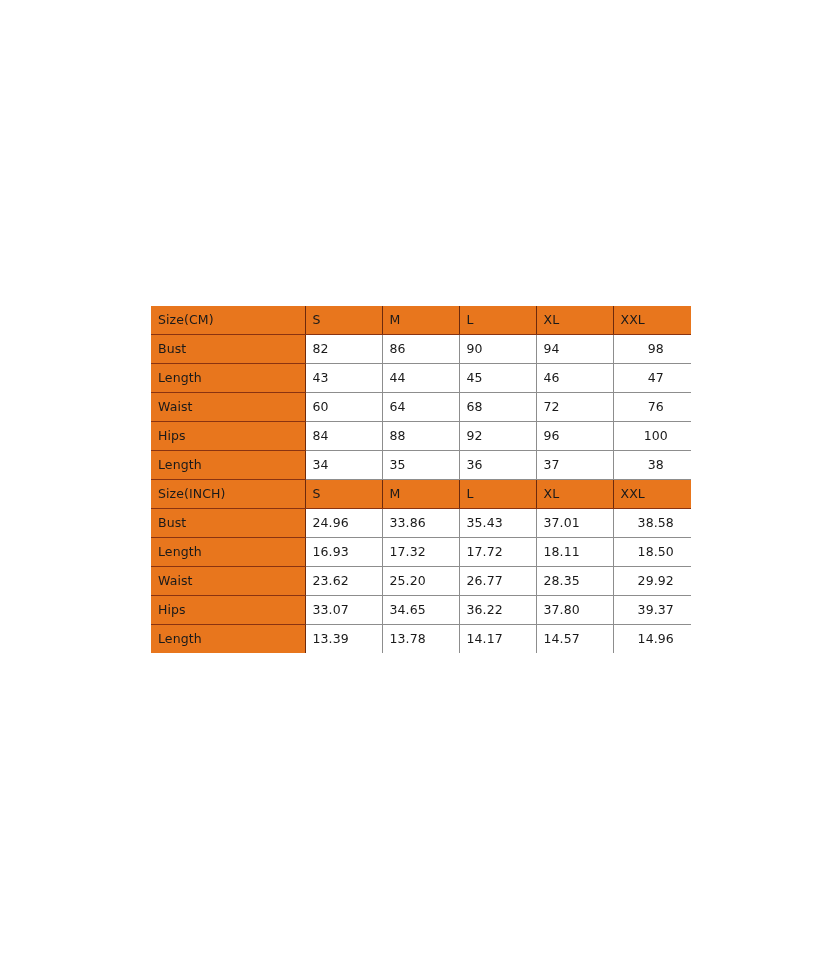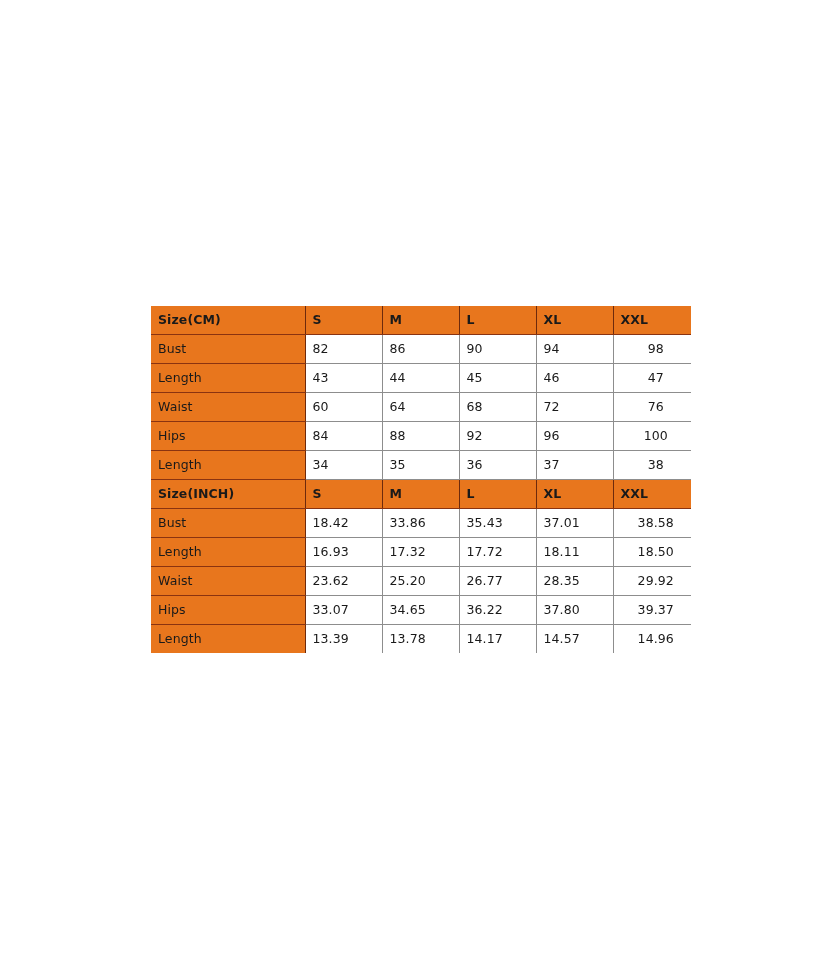--- a/index.html
+++ b/index.html
@@ -50,21 +50,20 @@
     border-bottom: 1.5px solid #8a3310;
     border-right: 1.5px solid #6d2a0c;
     margin-left: 27px;
   }
 
   
   tr.hdr td {
     background: #e8761d;
     border-bottom: 1.5px solid #8a3310;
     border-right: 1.5px solid #6d2a0c;
-    font-weight: bold;
   }
   tr.hdr td:last-child { border-right: none; }
 
   
   td.val {
     background: #ffffff;
     border-right: 1px solid #8d8d8d;
     border-bottom: 1px solid #8d8d8d;
     margin-left: 40px;
   }
@@ -145,21 +144,21 @@
         <td>Size(INCH)</td>
         <td>S</td>
         <td>M</td>
         <td>L</td>
         <td>XL</td>
         <td>XXL</td>
       </tr>
 
       <tr>
         <td class="orange">Bust</td>
-        <td class="val">18.42</td>
+        <td class="val">24.96</td>
         <td class="val">33.86</td>
         <td class="val">35.43</td>
         <td class="val">37.01</td>
         <td class="val">38.58</td>
       </tr>
       <tr>
         <td class="orange">Length</td>
         <td class="val">16.93</td>
         <td class="val">17.32</td>
         <td class="val">17.72</td>

